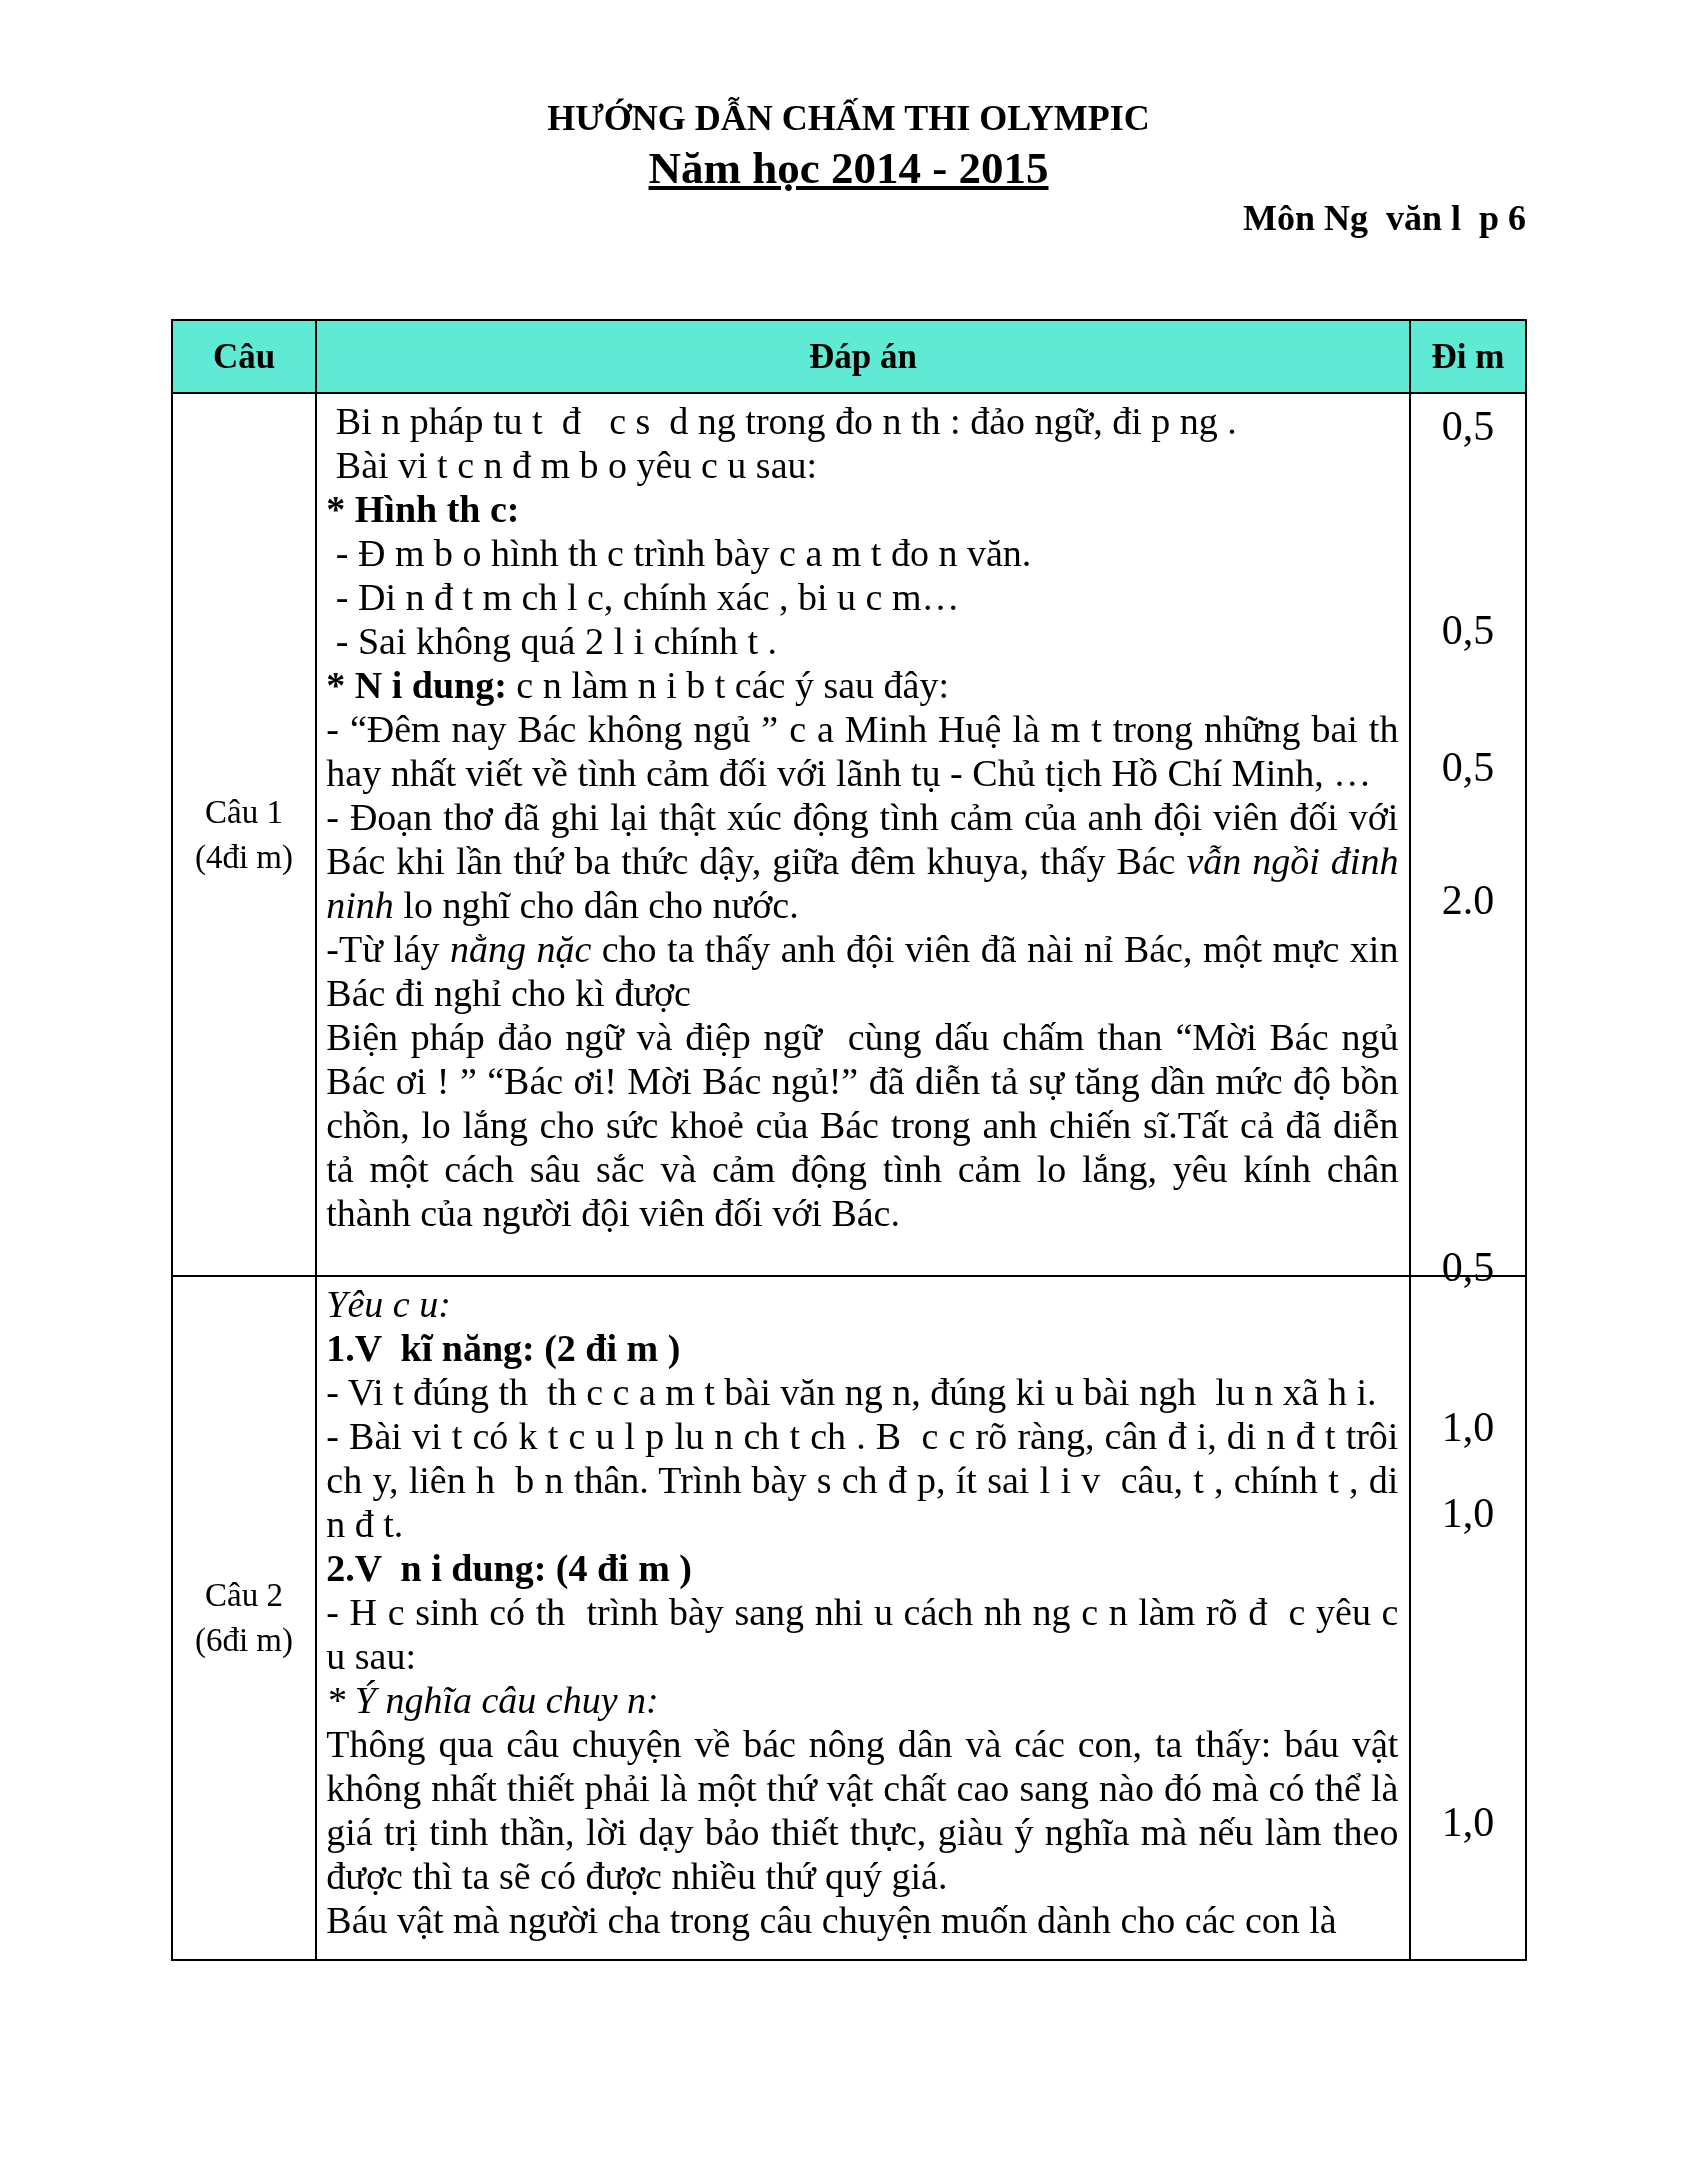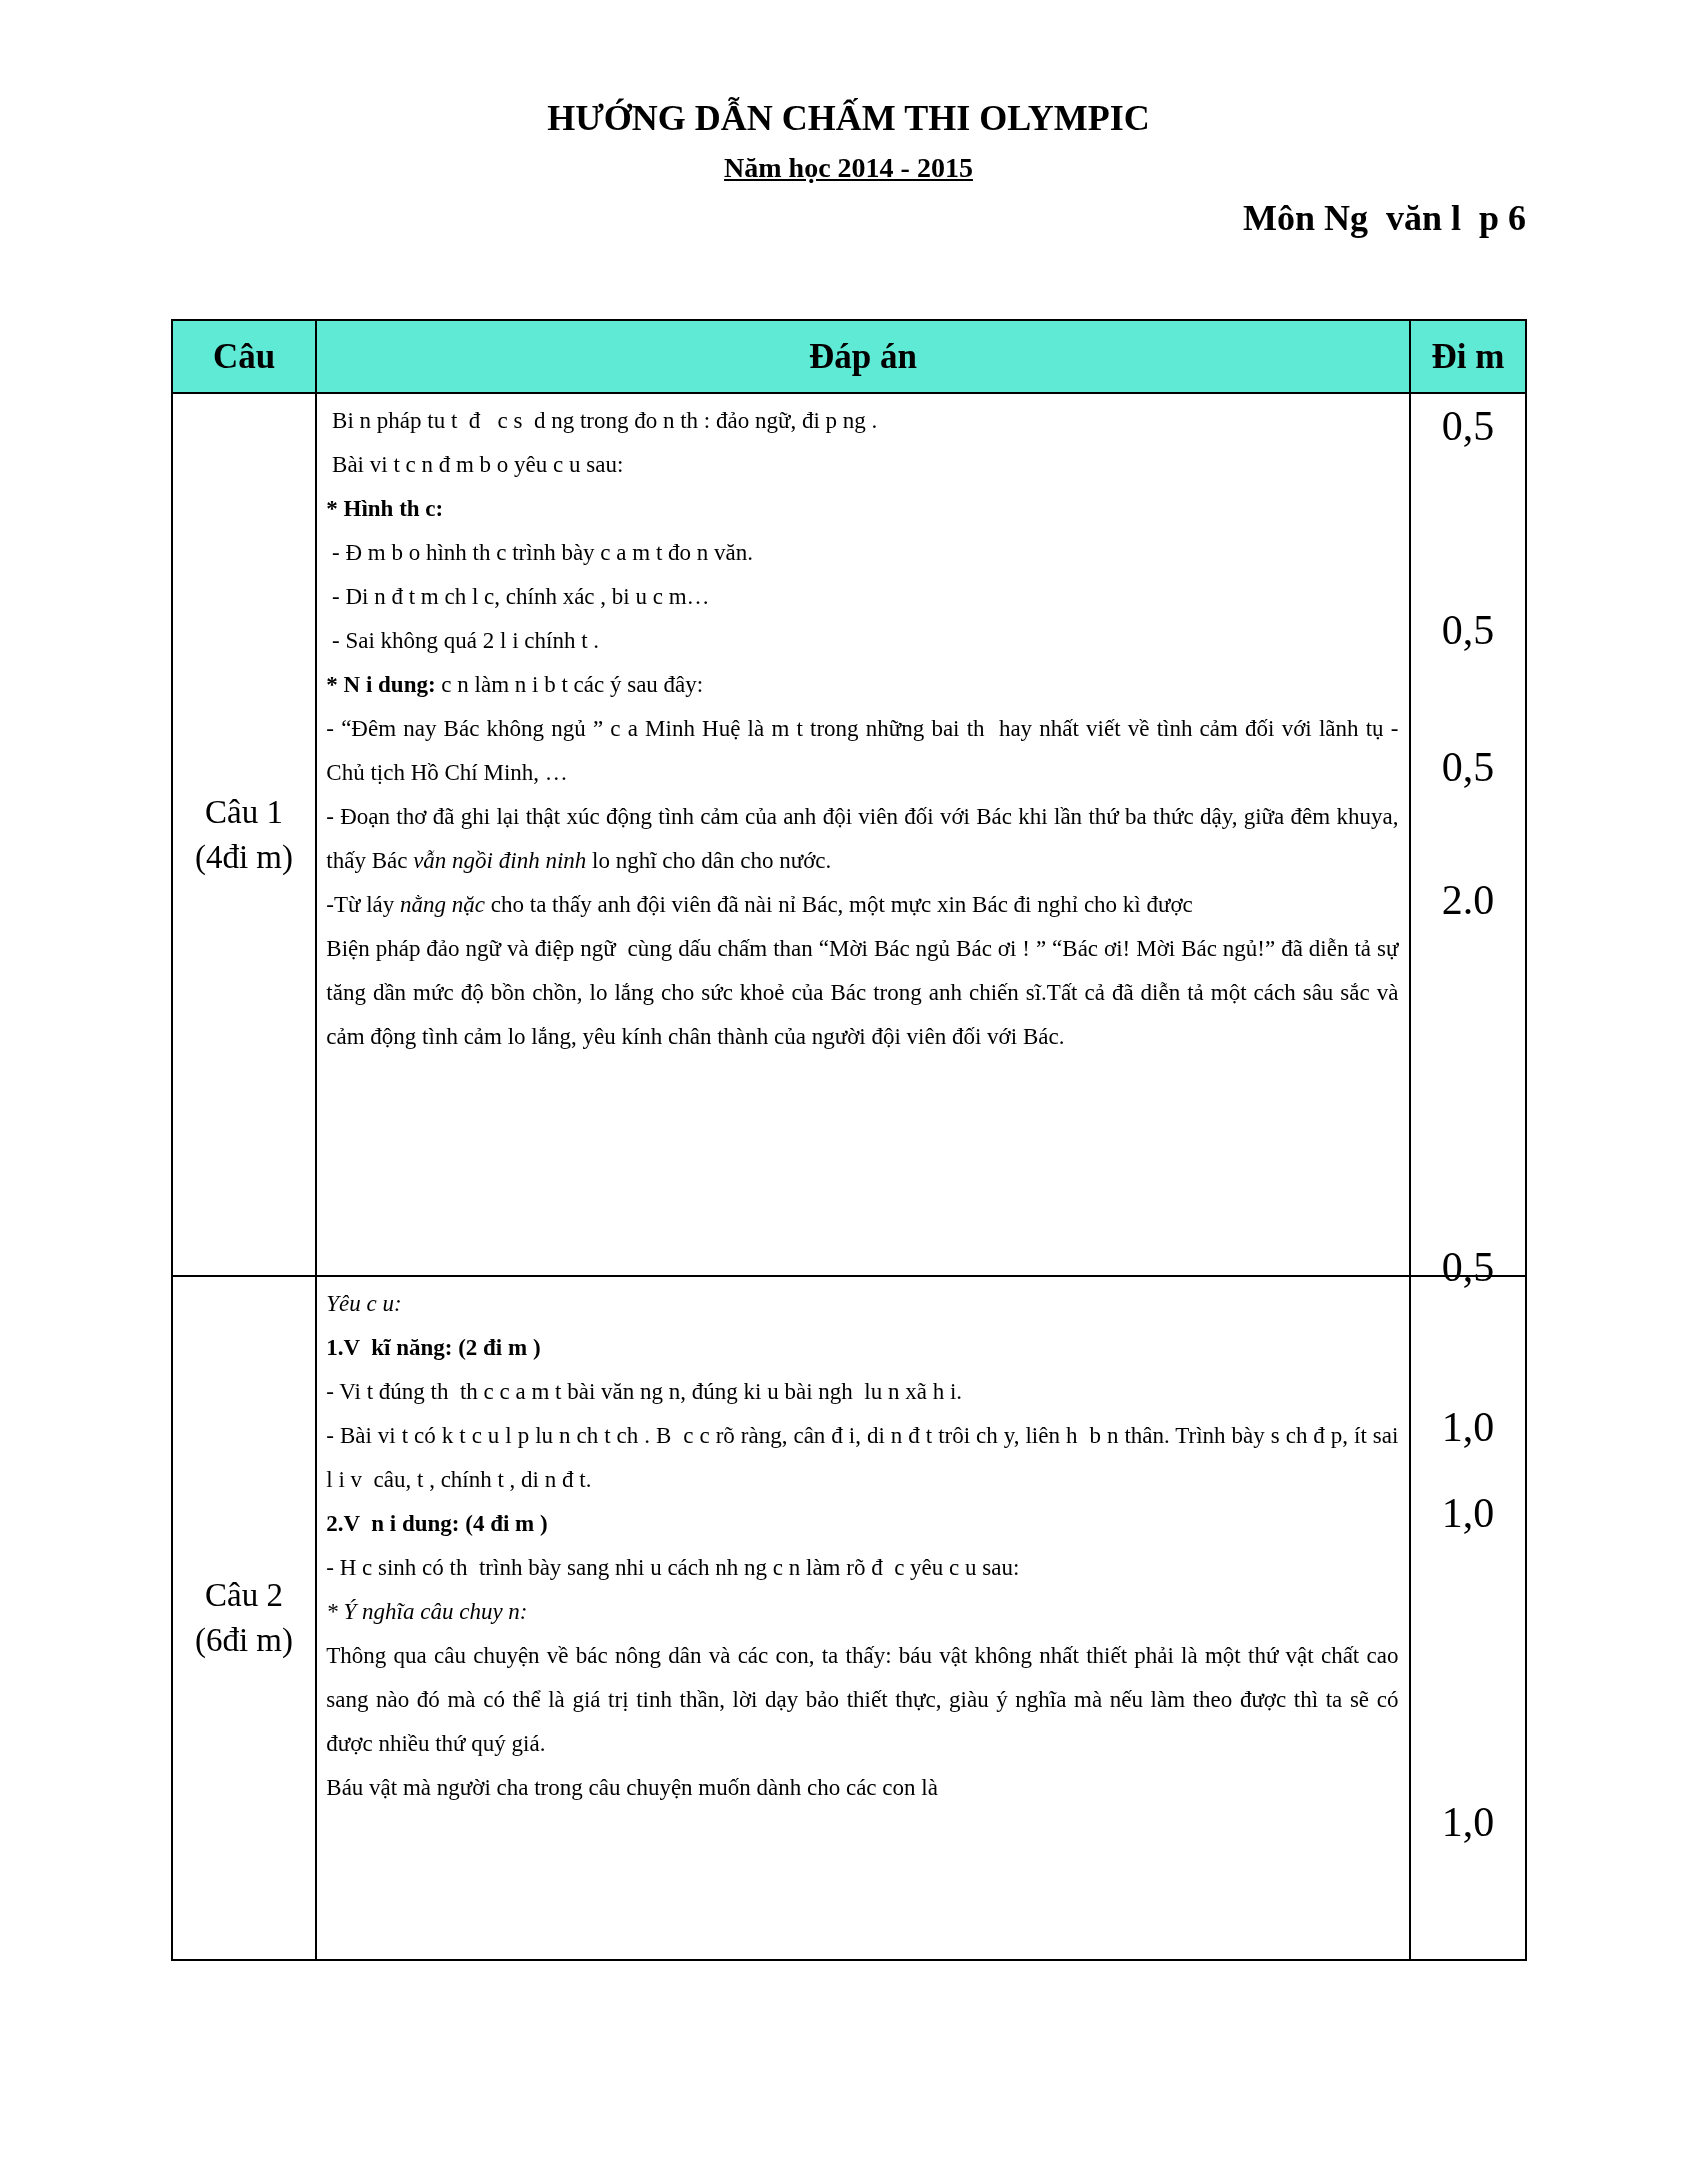--- a/index.html
+++ b/index.html
@@ -14,21 +14,21 @@
   }
   .doc-header {
     position: absolute;
     left: 171px;
     top: 93px;
     width: 1355px;
     text-align: center;
     font-weight: bold;
   }
   .doc-title   { font-size: 36px; line-height: 50px; }
-  .doc-year    { font-size: 28px; line-height: 50px; text-decoration: underline; }
+  .doc-year    { font-size: 45px; line-height: 50px; text-decoration: underline; }
   .doc-subject { font-size: 36px; line-height: 50px; white-space: pre-wrap; text-align: right; }
 
   table.grading {
     position: absolute;
     left: 171px;
     top: 319px;
     width: 1355px;
     border-collapse: collapse;
     table-layout: fixed;
   }
@@ -48,21 +48,21 @@
   tr.row-2 { height: 684px; }
   td.q-cell {
     text-align: center;
     vertical-align: middle;
     font-size: 33px;
     line-height: 45px;
   }
   td.a-cell {
     vertical-align: top;
     padding: 5.3px 10.6px 0 9.3px;
-    font-size: 23px;
+    font-size: 38px;
     line-height: 44px;
     text-align: justify;
   }
   td.a-cell p { margin: 0; white-space: pre-wrap; }
   td.p-cell {
     position: relative;
     vertical-align: top;
     font-size: 42px;
   }
   .score {

